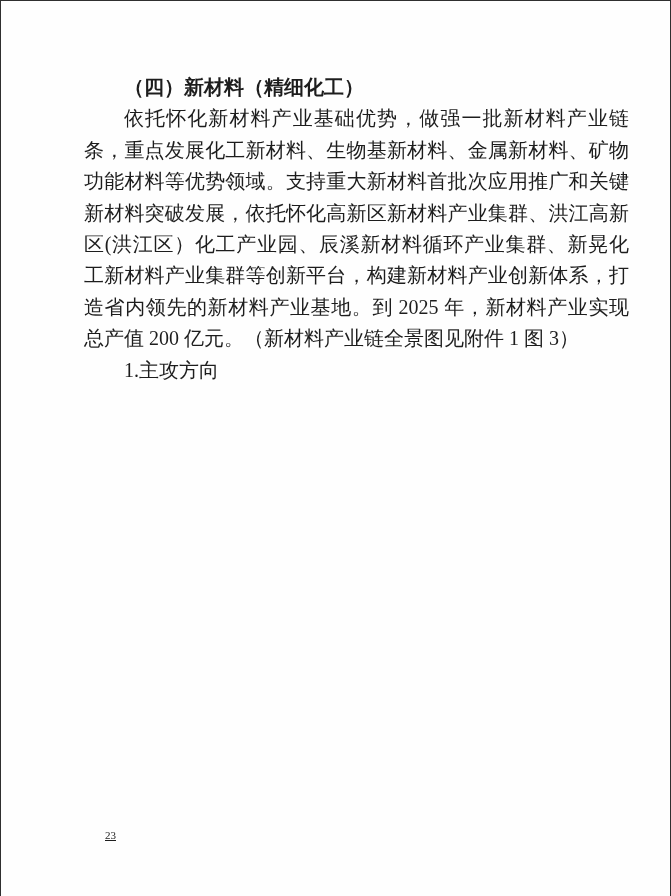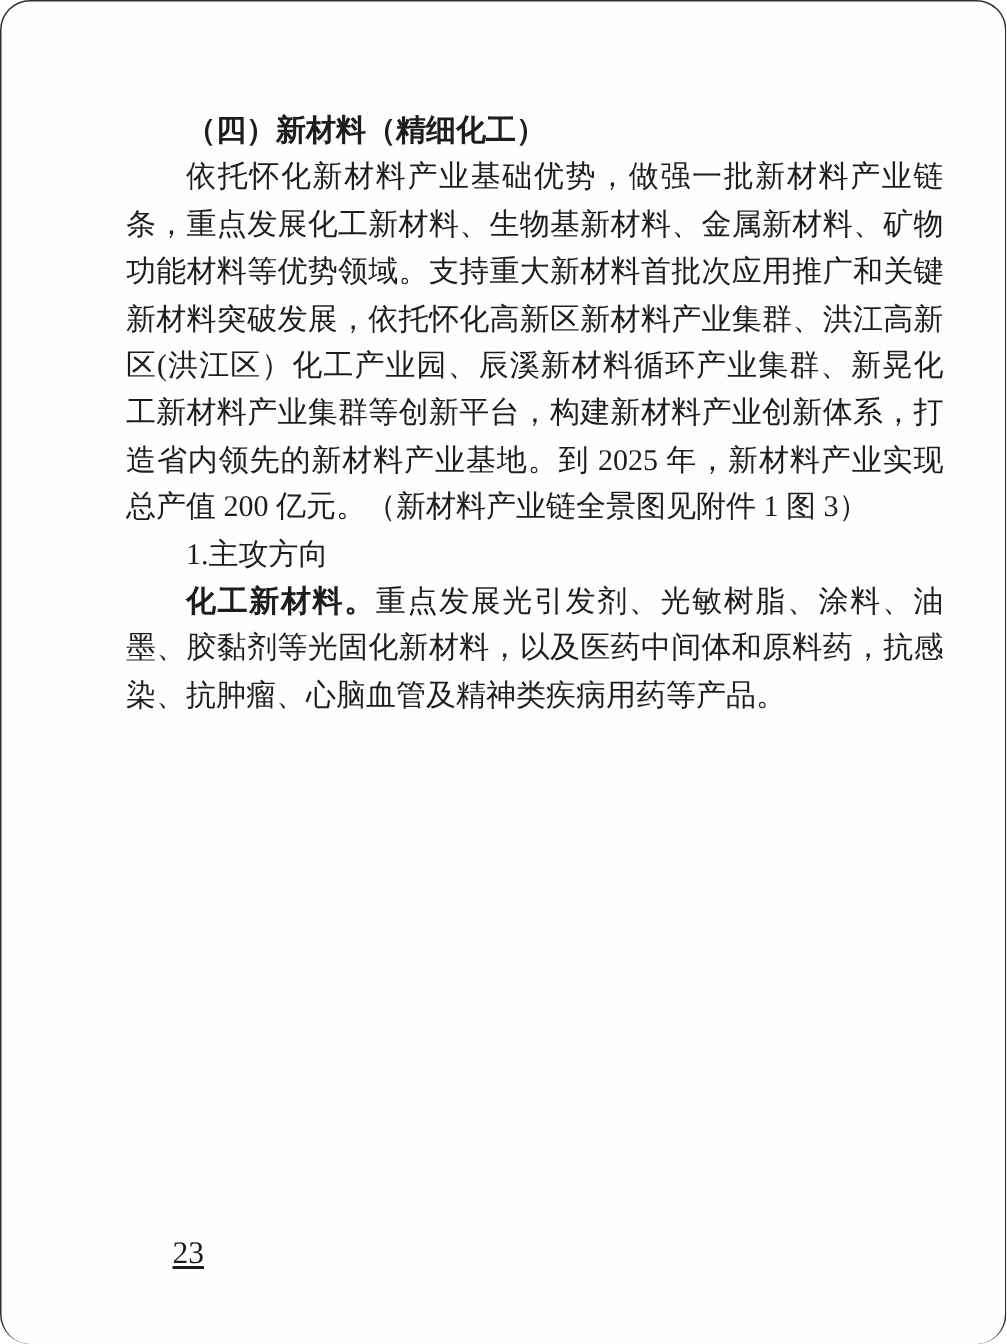--- a/index.html
+++ b/index.html
@@ -12,21 +12,20 @@
     box-sizing: border-box;
     width: 671px;
     height: 896px;
     background: #fefefe;
     border-top: 1px solid #2f2f2f;
     border-left: 1px solid #2f2f2f;
     border-right: 1px solid #2f2f2f;
     font-family: "Liberation Serif", "DejaVu Serif", serif;
     color: #1d1d1d;
     overflow: hidden;
-    border-radius: 20px;
   }
   .textblock {
     position: absolute;
     left: 83px;
     top: 71px;
     width: 545px;
   }
   .textblock h2,
   .textblock p {
     margin: 0;
@@ -44,40 +43,39 @@
   }
   .subhead {
     font-weight: 700;
     text-align: left !important;
   }
   .lead {
     font-weight: 700;
   }
   .pagenum {
     position: absolute;
-    left: 114px;
+    left: 104px;
     top: 824px;
-    font-size: 21px;
+    font-size: 11px;
     line-height: 20px;
     color: #1d1d1d;
     text-decoration: underline;
   }
 </style>
 </head>
 <body>
 
 <div class="sheet">
   <div class="textblock">
 
     <h2>（四）新材料（精细化工）</h2>
 
     <p>依托怀化新材料产业基础优势，做强一批新材料产业链条，重点发展化工新材料、生物基新材料、金属新材料、矿物功能材料等优势领域。支持重大新材料首批次应用推广和关键新材料突破发展，依托怀化高新区新材料产业集群、洪江高新区(洪江区）化工产业园、辰溪新材料循环产业集群、新晃化工新材料产业集群等创新平台，构建新材料产业创新体系，打造省内领先的新材料产业基地。到 2025 年，新材料产业实现总产值 200 亿元。（新材料产业链全景图见附件 1 图 3）</p>
 
     <p class="subhead">1.主攻方向</p>
 
-    <p><span class="lead">化工新材料。</span><span>重点发展光引发剂、光敏树脂、涂料、油墨、胶黏剂等光固化新材料，以及医药中间体和原料药，抗感染、抗肿瘤、心脑血管及精神类疾病用药等产品。</span></p>
 
 
 
   </div>
 
   <div class="pagenum">23</div>
 </div>
 
 </body></html>

